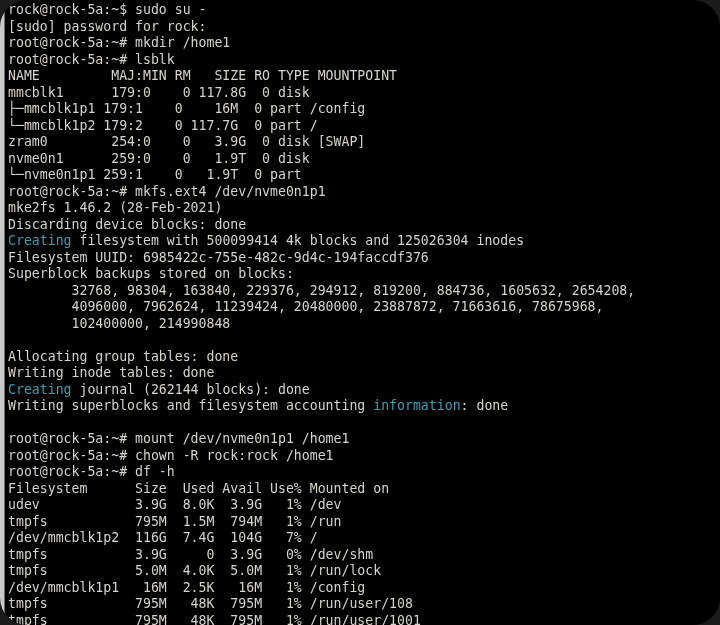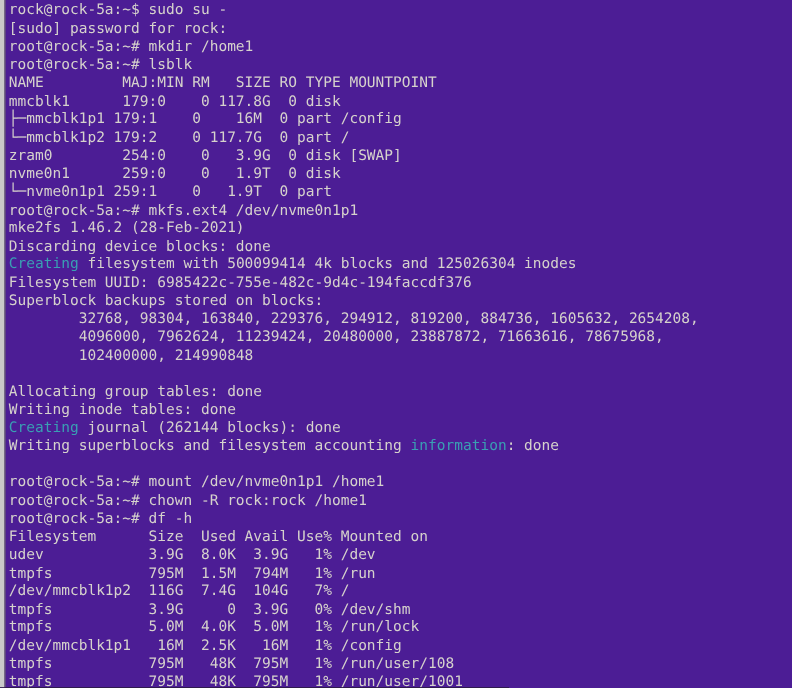--- a/index.html
+++ b/index.html
@@ -4,27 +4,28 @@
 <style>
   html, body {
     margin: 0;
     padding: 0;
     background: #1b1b1b;
   }
   #terminal {
     position: relative;
     width: 720px;
     height: 625px;
-    background: #4c1d95;
+    background: #000000;
     overflow: hidden;
     font-family: "DejaVu Sans Mono", "Liberation Mono", monospace;
     font-size: 13.2px;
     line-height: 16.5px;
     color: #d6d2cc;
     box-sizing: border-box;
+    border-radius: 27px;
   }
   
   #left-gutter {
     position: absolute;
     left: 0; top: 0;
     width: 4px;
     height: 625px;
     background: #c9c9c9;
     z-index: 3;
   }

